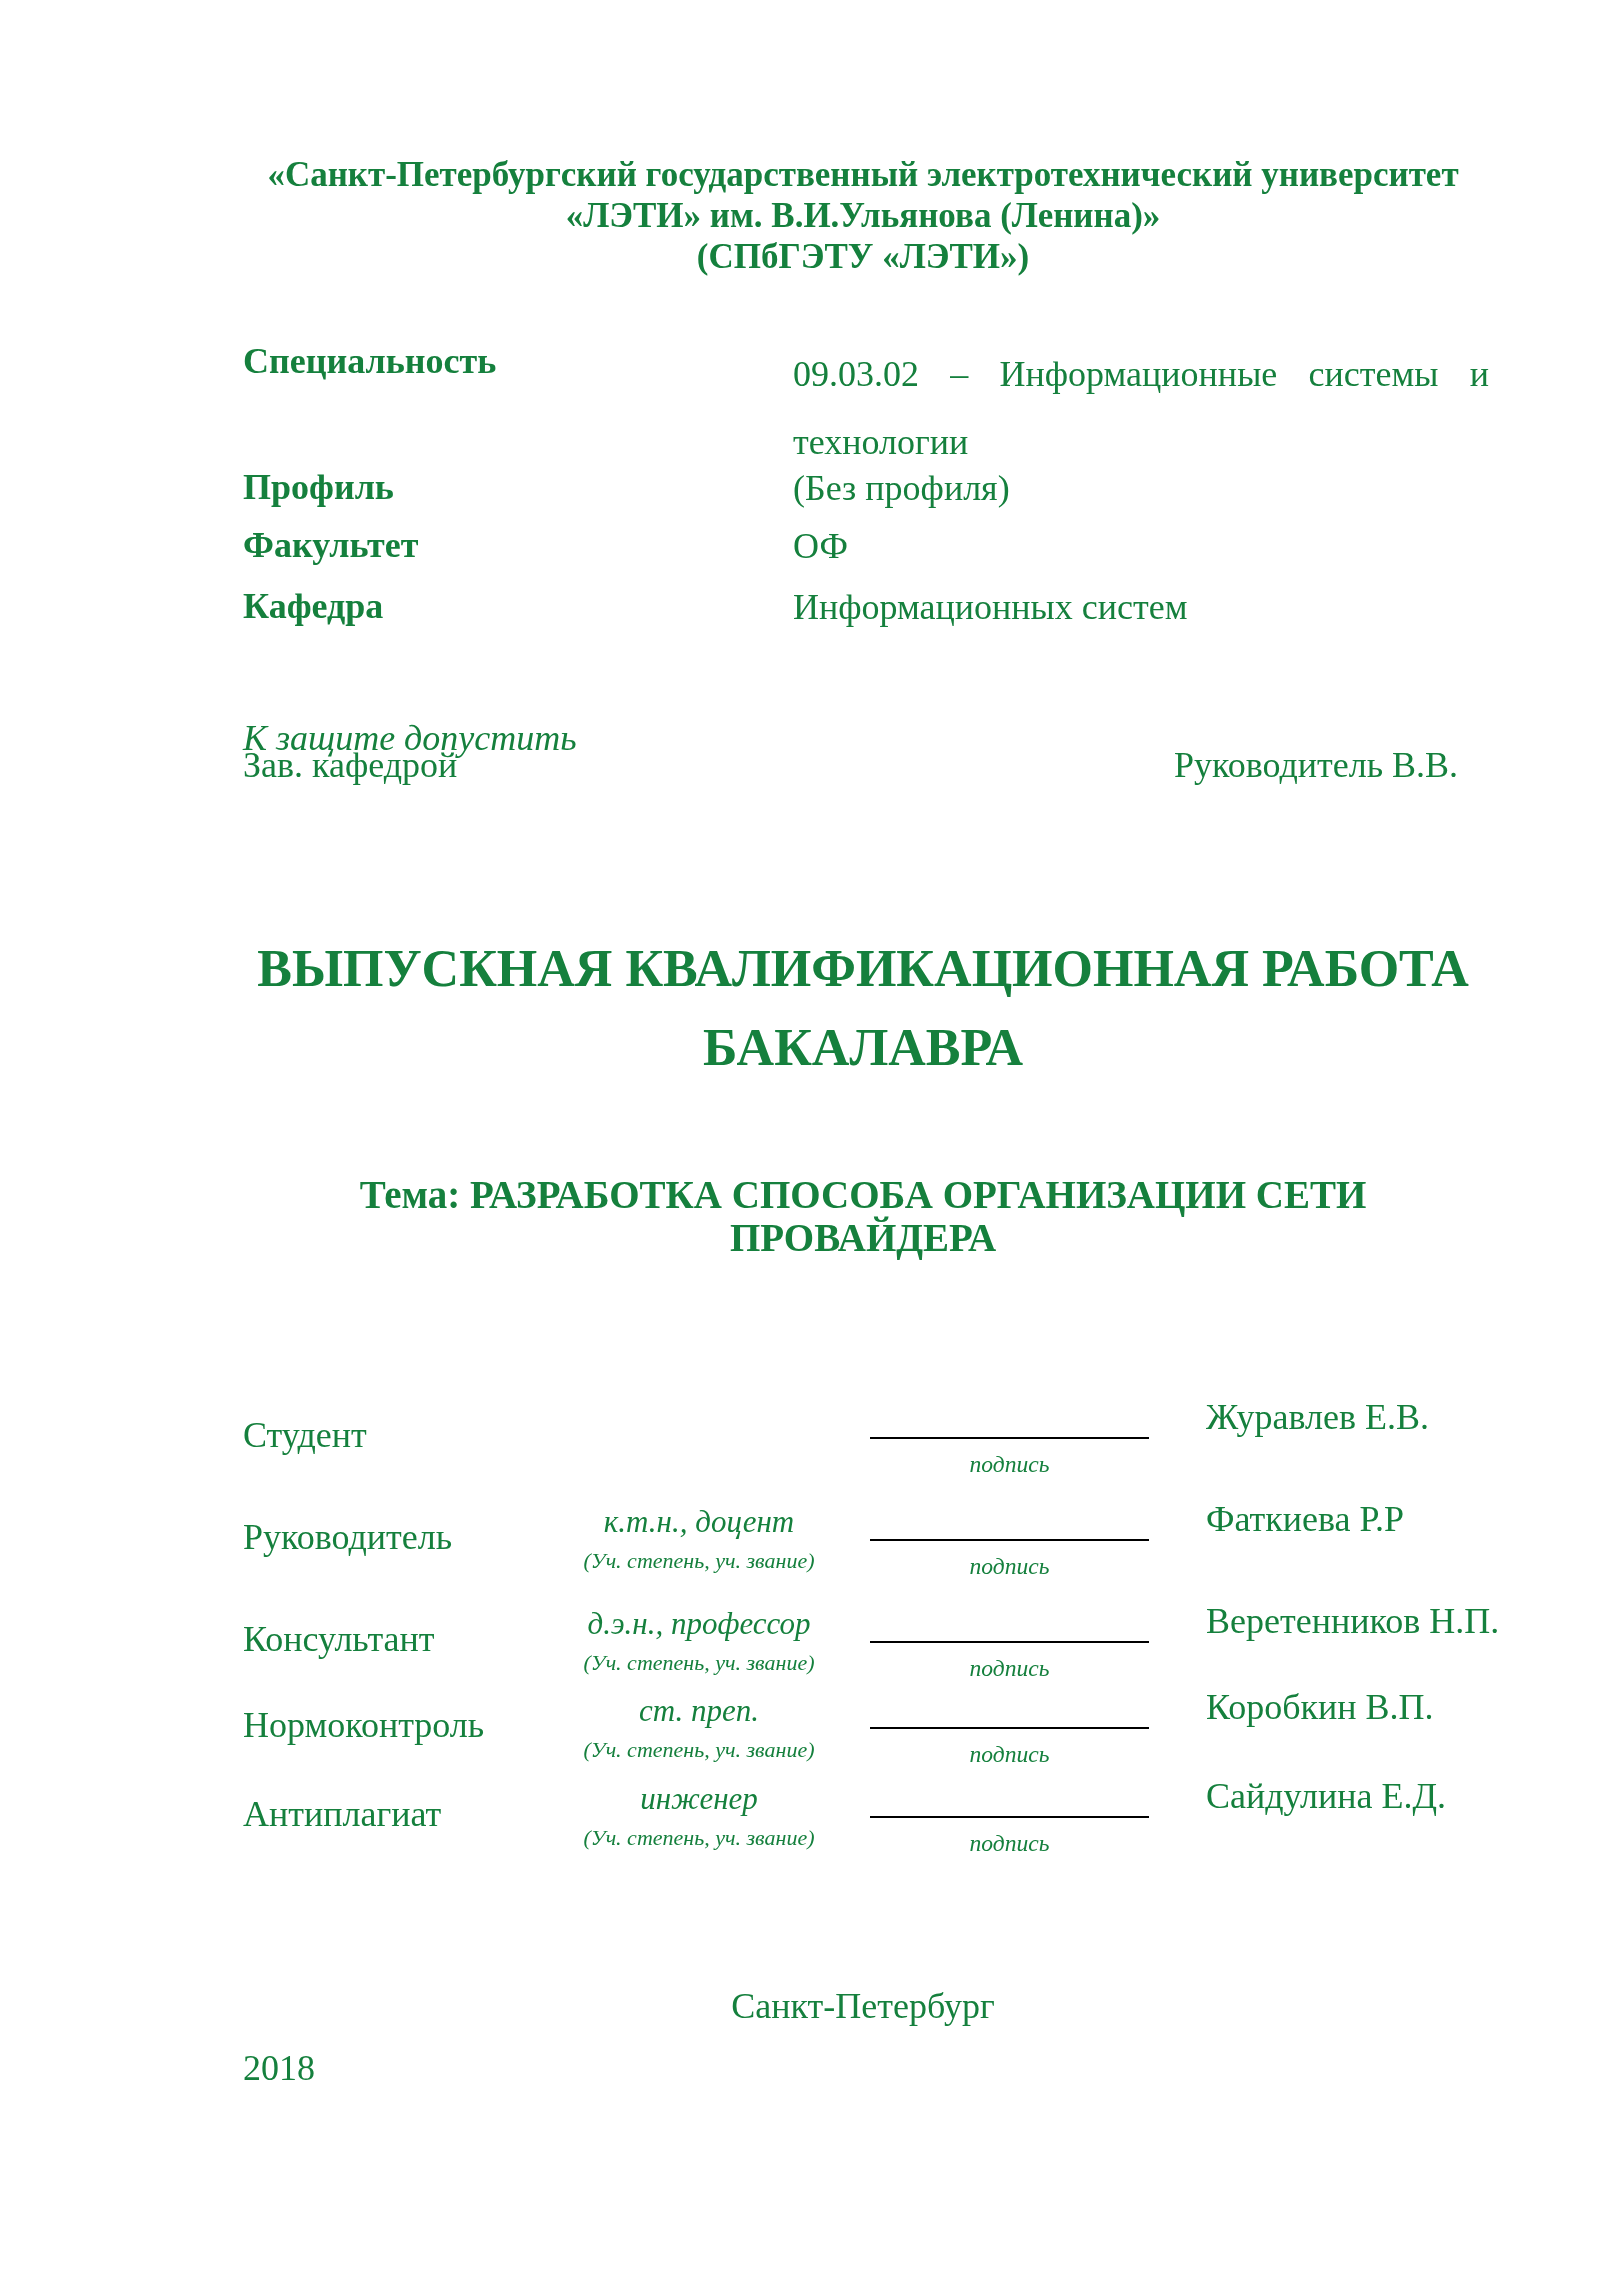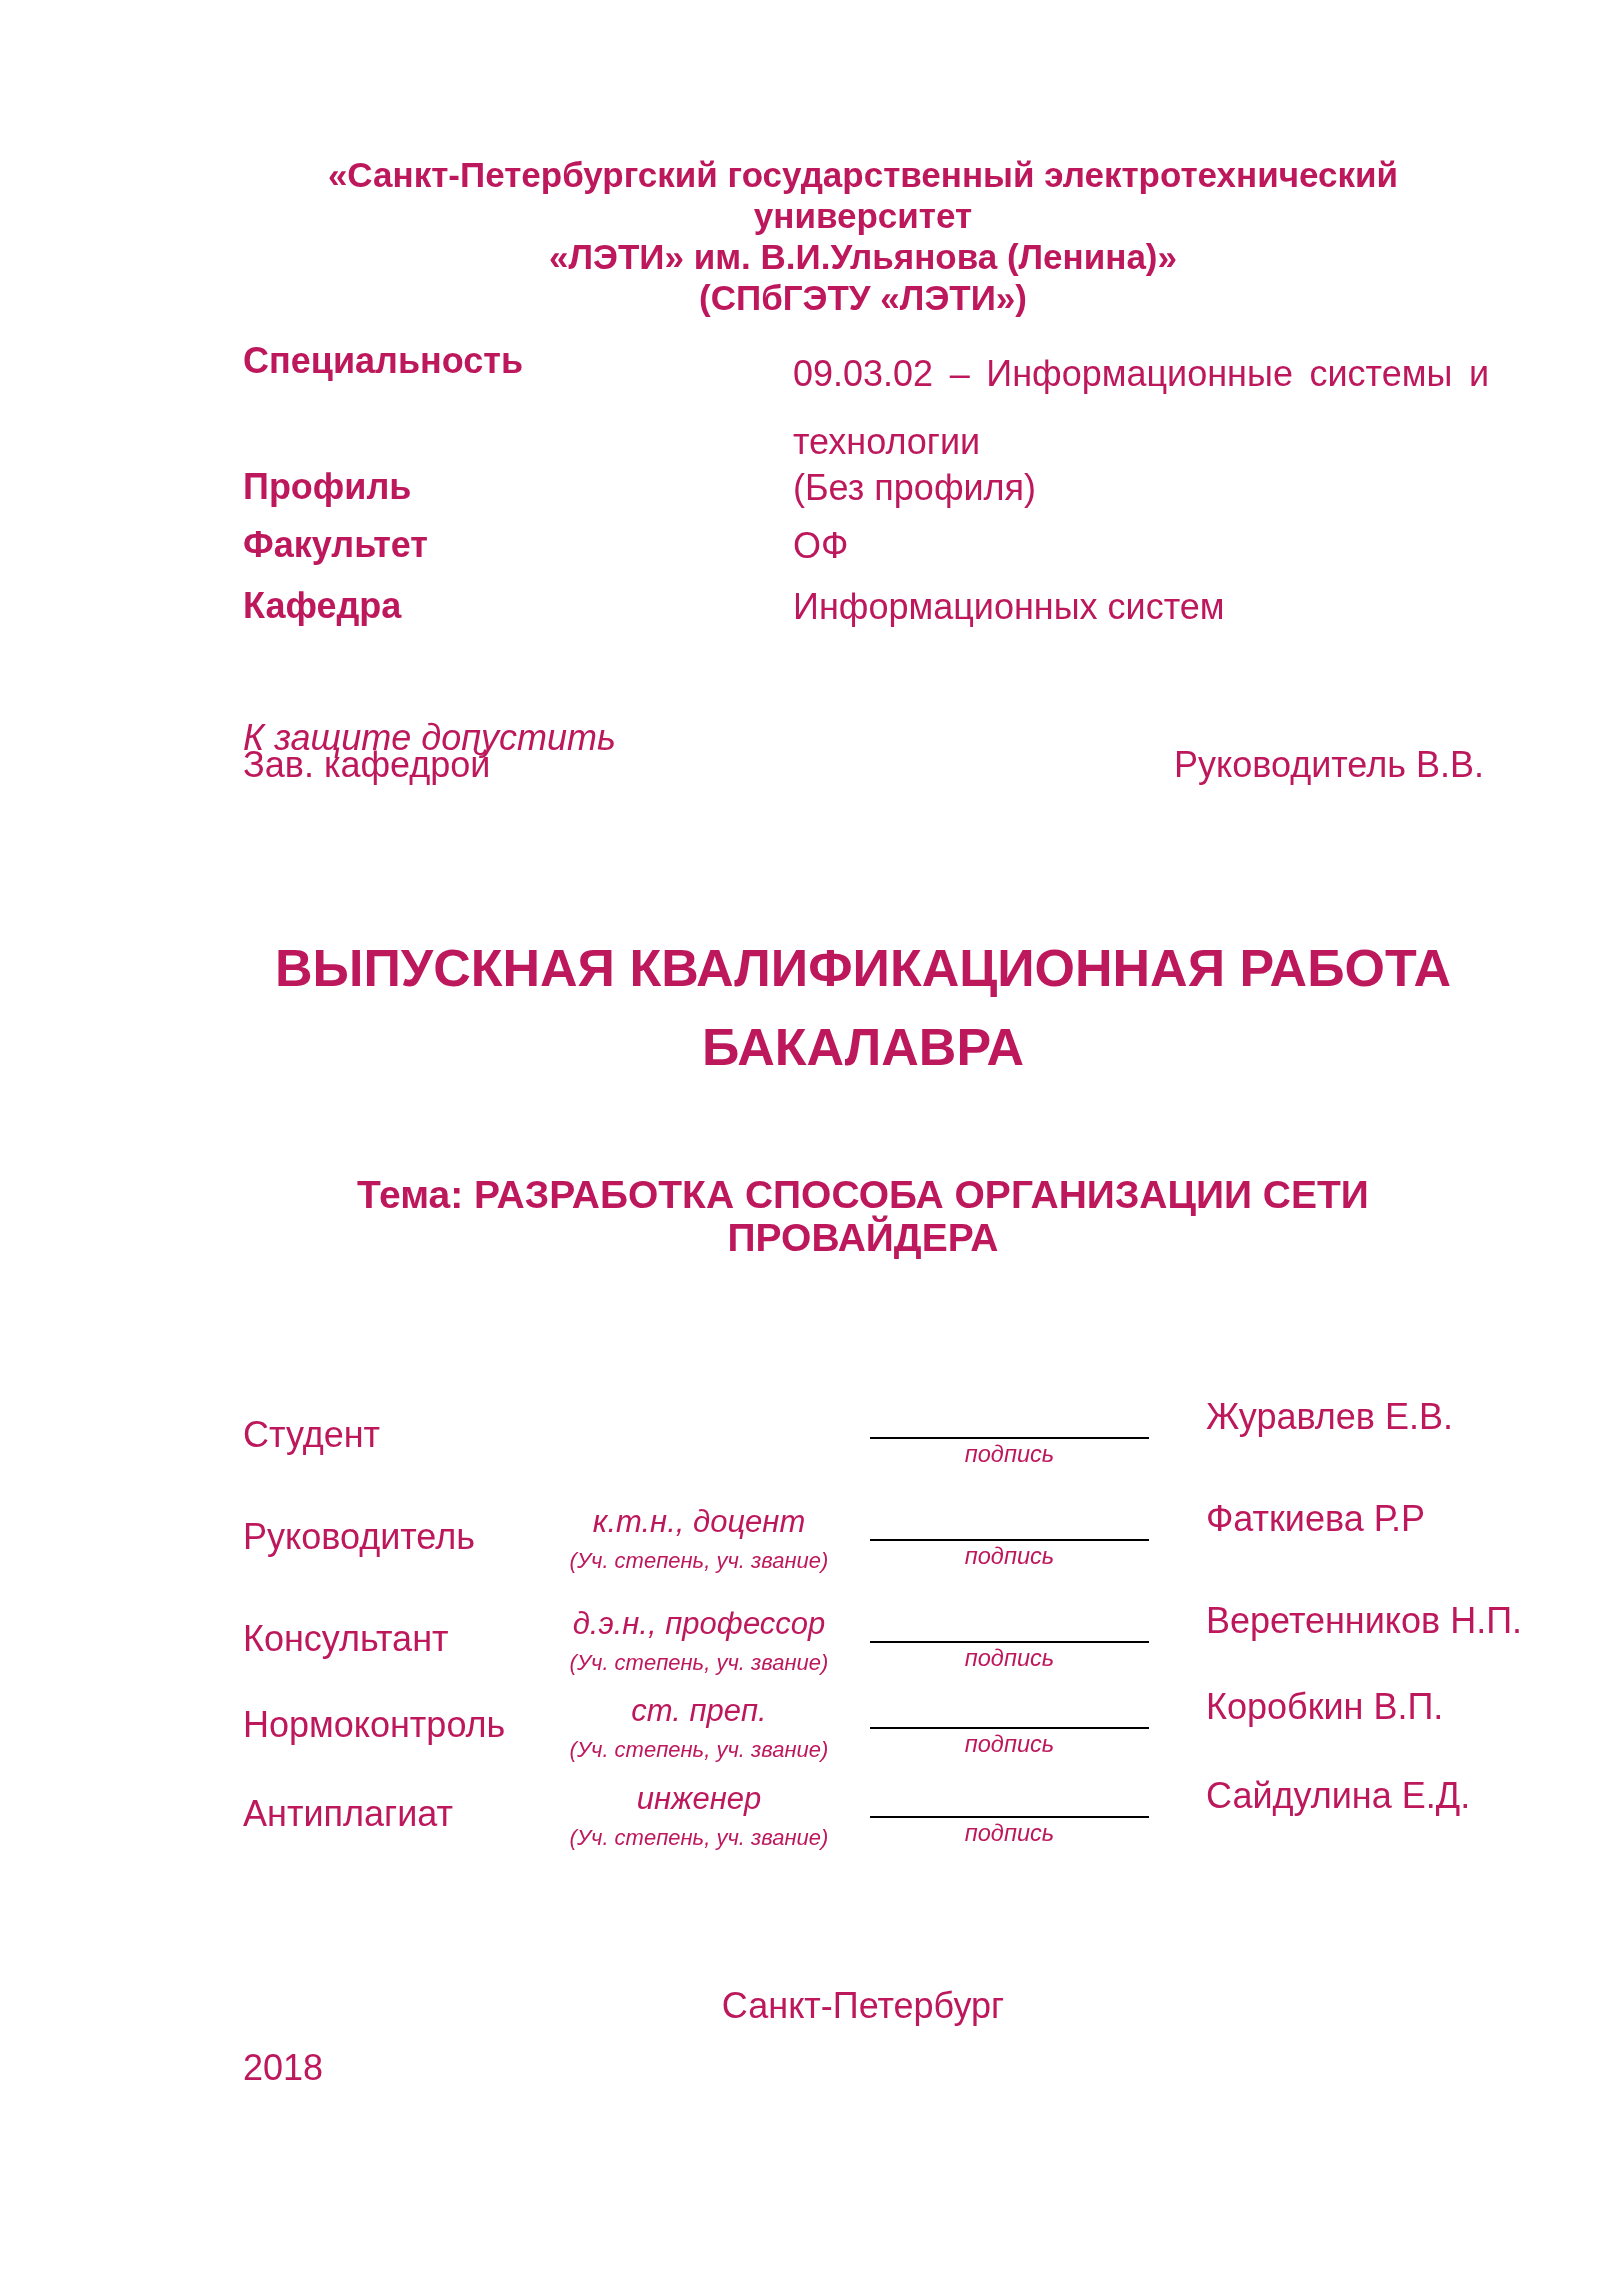--- a/index.html
+++ b/index.html
@@ -5,22 +5,22 @@
   html, body {
     margin: 0;
     padding: 0;
     background: #808080;
   }
   .page {
     position: relative;
     width: 1623px;
     height: 2295px;
     background: #ffffff;
-    color: #be185d;
-    font-family: Liberation Sans, sans-serif;
+    color: #15803d;
+    font-family: Liberation Serif, serif;
     overflow: hidden;
   }
   .abs { position: absolute; }
 
   
   .uni-header {
     left: 243px;
     top: 154px;
     width: 1240px;
     text-align: center;
@@ -117,21 +117,21 @@
     margin-top: 8px;
   }
   .sig-line {
     left: 870px;
     width: 279px;
     border-top: 2.4px solid #000000;
     text-align: center;
   }
   .sig-line .sig-sign-caption {
     display: block;
-    margin-top: 2px;
+    margin-top: 12px;
     font-style: italic;
     font-size: 23.6px;
   }
   .sig-name {
     left: 1206px;
     font-size: 36px;
     white-space: nowrap;
   }
 
   

